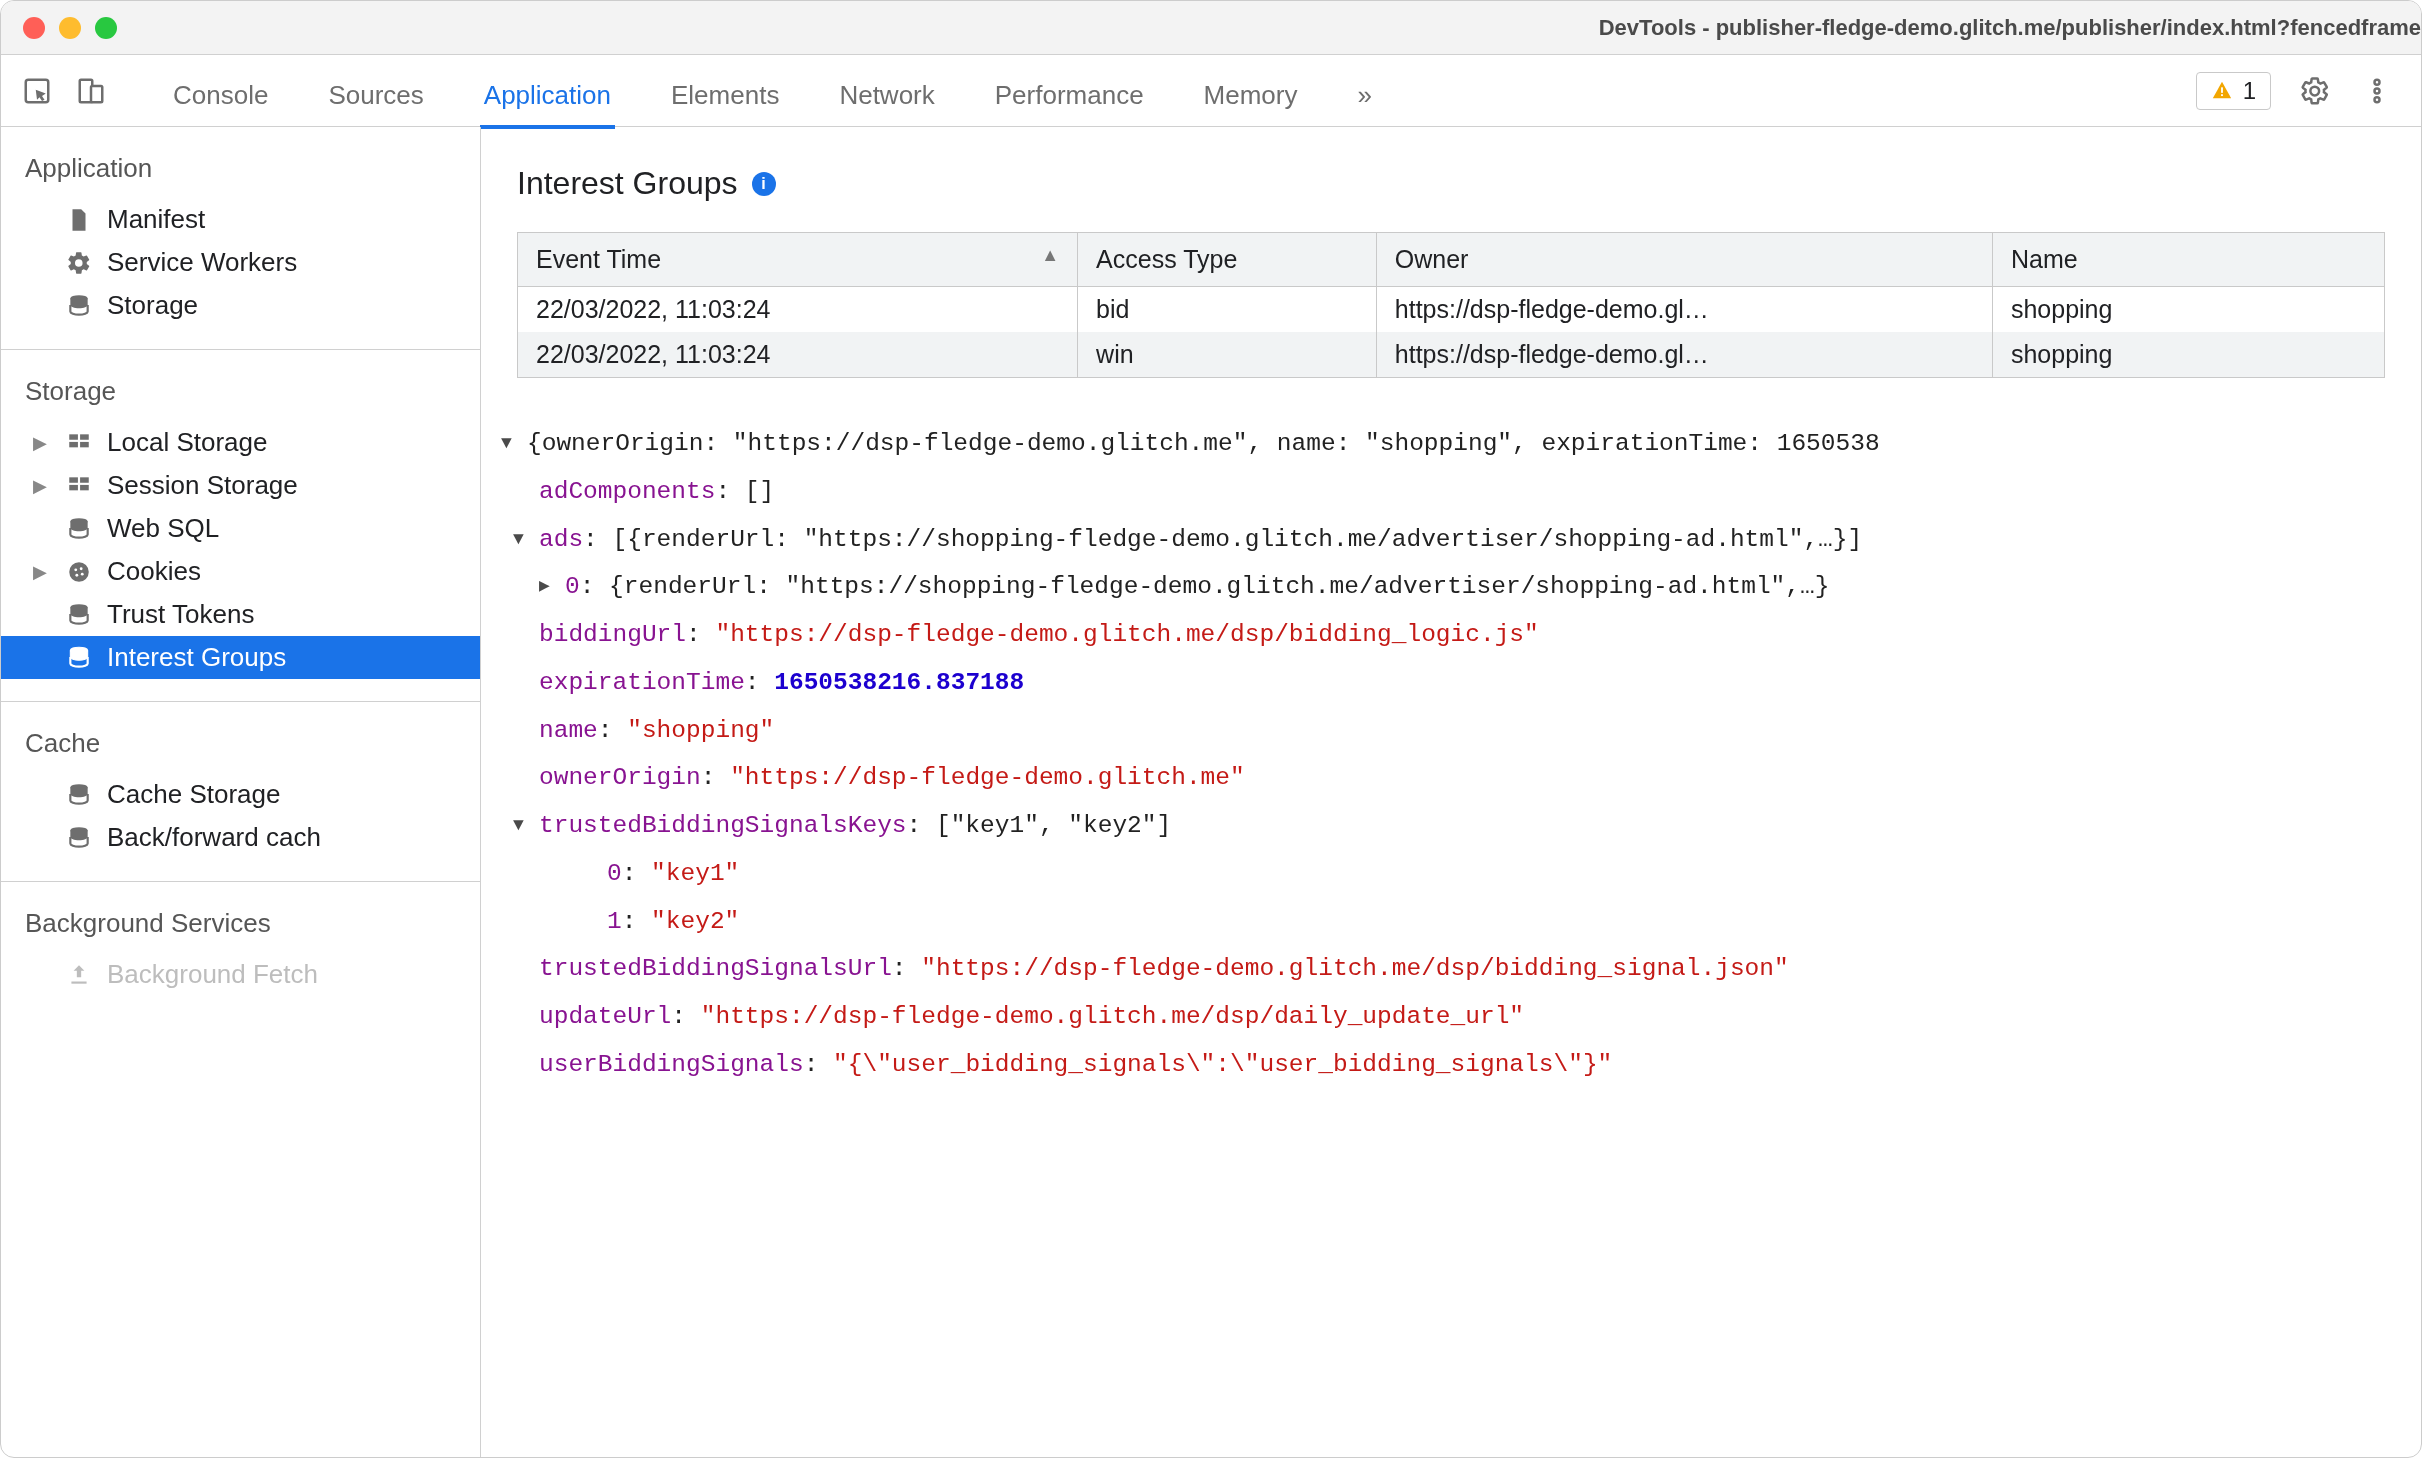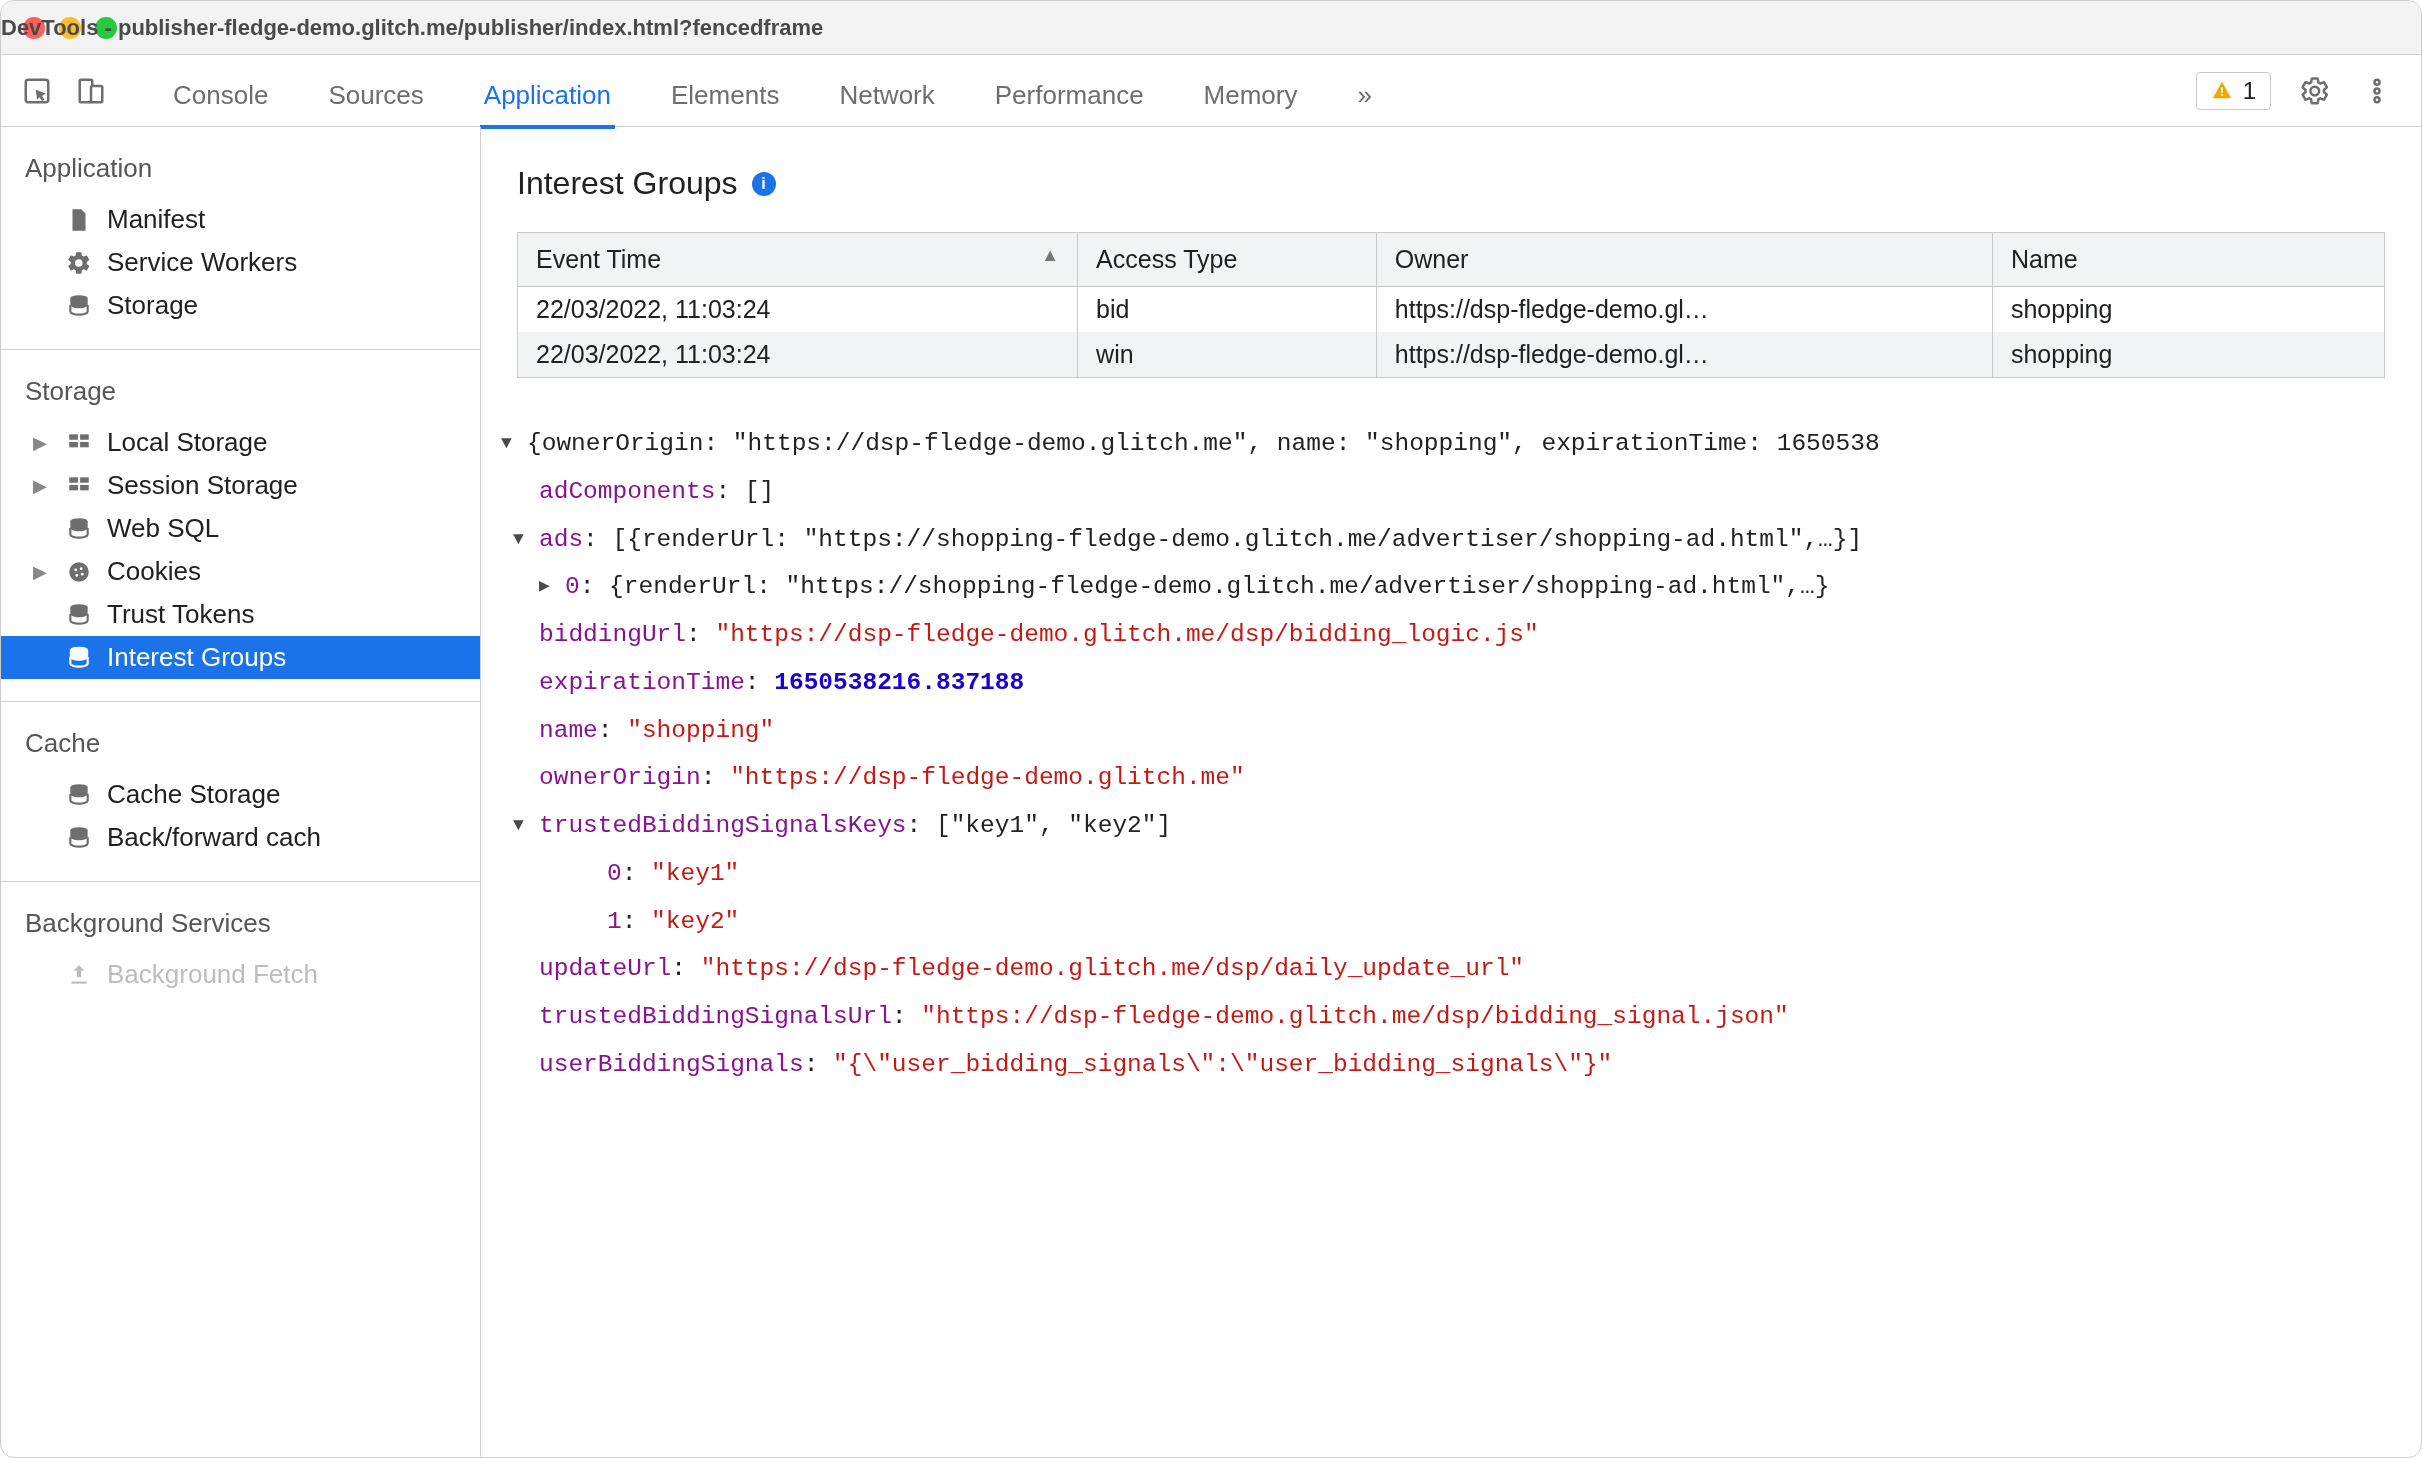--- a/index.html
+++ b/index.html
@@ -36,21 +36,21 @@
   gap: 14px;
   margin-left: 22px;
 }
 .tl { width: 22px; height: 22px; border-radius: 50%; }
 .tl-red { background: #ff5f57; }
 .tl-yellow { background: #febc2e; }
 .tl-green { background: #28c840; }
 .title-text {
   position: absolute;
   left: 0; right: 0;
-  text-align: left;
+  text-align: right;
   font-size: 22px;
   font-weight: 600;
   color: #4a4a4a;
   pointer-events: none;
 }
 .toolbar {
   height: 72px;
   border-bottom: 1px solid #d0d0d0;
   display: flex;
   align-items: center;
@@ -457,24 +457,24 @@
           <span class="tri-toggle">▼</span>
           <span class="det-main"><span class="k">trustedBiddingSignalsKeys</span><span class="pl">: </span><span class="pl">["key1", "key2"]</span></span>
         </div>
         <div class="det-row ind3">
           <span class="det-main"><span class="k">0</span><span class="pl">: </span><span class="s">"key1"</span></span>
         </div>
         <div class="det-row ind3">
           <span class="det-main"><span class="k">1</span><span class="pl">: </span><span class="s">"key2"</span></span>
         </div>
         <div class="det-row ind1">
+          <span class="det-main"><span class="k">trustedBiddingSignalsUrl</span><span class="pl">: </span><span class="s">"https://dsp-fledge-demo.glitch.me/dsp/bidding_signal.json"</span></span>
+        </div>
+        <div class="det-row ind1">
           <span class="det-main"><span class="k">updateUrl</span><span class="pl">: </span><span class="s">"https://dsp-fledge-demo.glitch.me/dsp/daily_update_url"</span></span>
-        </div>
-        <div class="det-row ind1">
-          <span class="det-main"><span class="k">trustedBiddingSignalsUrl</span><span class="pl">: </span><span class="s">"https://dsp-fledge-demo.glitch.me/dsp/bidding_signal.json"</span></span>
         </div>
         <div class="det-row ind1">
           <span class="det-main"><span class="k">userBiddingSignals</span><span class="pl">: </span><span class="s">"{\"user_bidding_signals\":\"user_bidding_signals\"}"</span></span>
         </div>
       </div>
     </div>
   </div>
 </div>
 
 </body></html>

